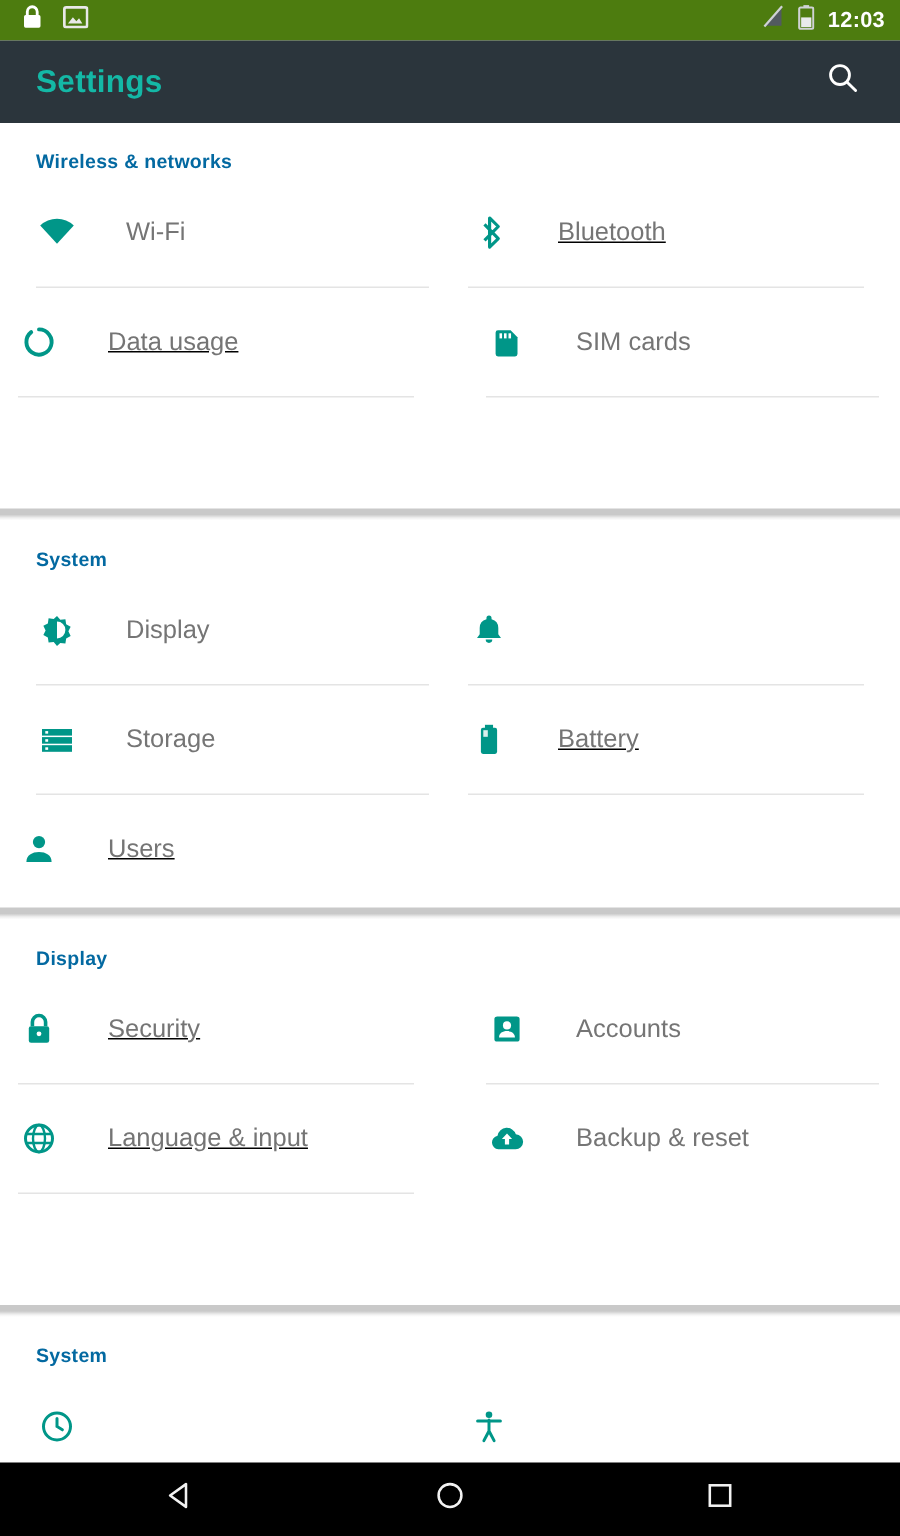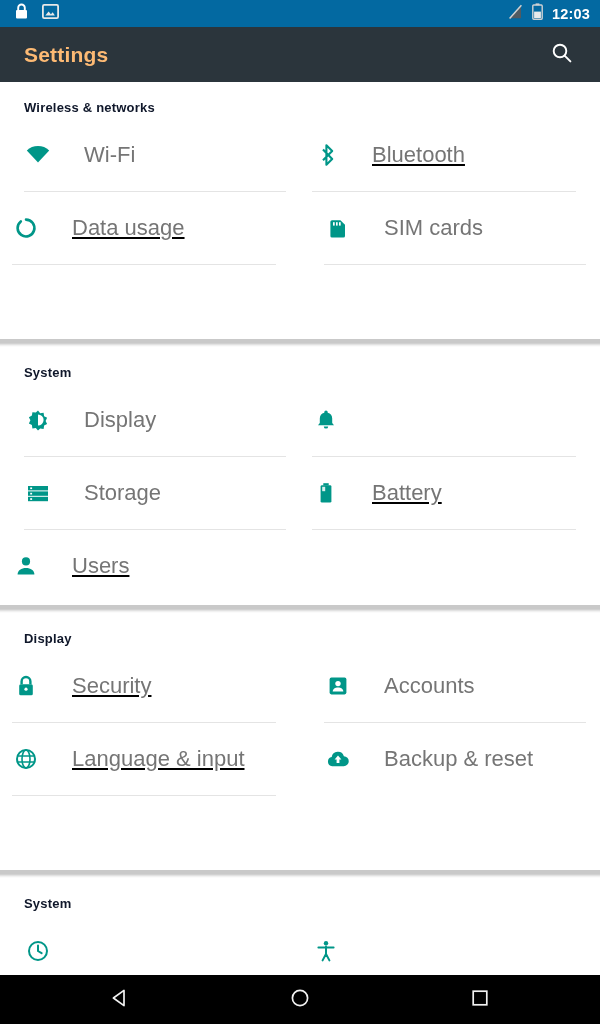--- a/index.html
+++ b/index.html
@@ -6,61 +6,61 @@
   html, body {
     width: 600px; height: 1024px;
     background: #ffffff;
     font-family: "Liberation Sans", sans-serif;
     overflow: hidden;
   }
   #screen { position: relative; width: 600px; height: 1024px; background: #fafafa; }
 
   
   .statusbar {
-    height: 27px; background: #0369a1;
+    height: 27px; background: #4d7c0f;
     display: flex; align-items: center; padding: 0 10px 0 14px;
     color: #ffffff;
   }
   .sb-left { display: flex; align-items: center; gap: 13px; flex: 1; }
   .sb-right { display: flex; align-items: center; gap: 9px; }
   .sb-time { font-size: 14.5px; font-weight: bold; letter-spacing: .2px; color:#fff; }
   .ico-sb { display: block; }
 
   
   .appbar {
     height: 55px; background: #2b353c;
     display: flex; align-items: center; padding: 0 20px 0 24px;
   }
-  .appbar-title { color: #fdba74; font-size: 21px; font-weight: bold; letter-spacing: .2px; flex: 1; }
+  .appbar-title { color: #14b8a6; font-size: 21px; font-weight: bold; letter-spacing: .2px; flex: 1; }
   .search-btn { width: 36px; height: 36px; display: flex; align-items: center; justify-content: center; cursor: pointer; }
 
   
   .content { position: absolute; top: 82px; left: 0; right: 0; bottom: 49px; overflow: hidden; background:#fff; }
 
   .section { background: #ffffff; padding-bottom: 2px; }
   .section-sep {
     height: 8px;
     background: linear-gradient(to bottom, #c9c9c9 0px, #c9c9c9 4px, #d9d9d9 5px, #ebebeb 6px, #f7f7f7 7px, #ffffff 8px);
   }
   .section-title {
-    color: #0f172a; font-size: 13px; font-weight: bold;
+    color: #0369a1; font-size: 13px; font-weight: bold;
     padding: 18px 0 4px 24px; letter-spacing: .2px;
   }
   .grid { display: flex; flex-wrap: wrap; }
   .cell { width: 50%; position: relative; }
   .cell.left  { padding-left: 0px; }
   .row {
     display: flex; align-items: center; height: 72px;
     padding-left: 24px; cursor: pointer;
   }
   .cell.right .row { padding-left: 312px; }
   .cell.right { width: 50%; text-decoration: underline; }
   .cell.right .row { padding-left: 12px; }
   .icon-wrap { width: 34px; min-width: 34px; display: flex; align-items: center; justify-content: flex-start; }
-  .row-label { color: #757575; font-size: 22px; padding-left: 26px; white-space: nowrap; }
+  .row-label { color: #757575; font-size: 17px; padding-left: 26px; white-space: nowrap; }
   .divider { height: 1px; background: #e4e4e4; margin-left: 24px; margin-right: 14px; }
   .cell.right .divider { margin-left: 12px; margin-right: 24px; }
   .divider.hidden { background: transparent; }
 
   
   .navbar {
     position: absolute; left: 0; right: 0; bottom: 0; height: 49px;
     background: #000000; display: flex; align-items: center; justify-content: center;
   }
   .nav-btn { width: 128px; height: 49px; display: flex; align-items: center; justify-content: center; cursor: pointer; }

